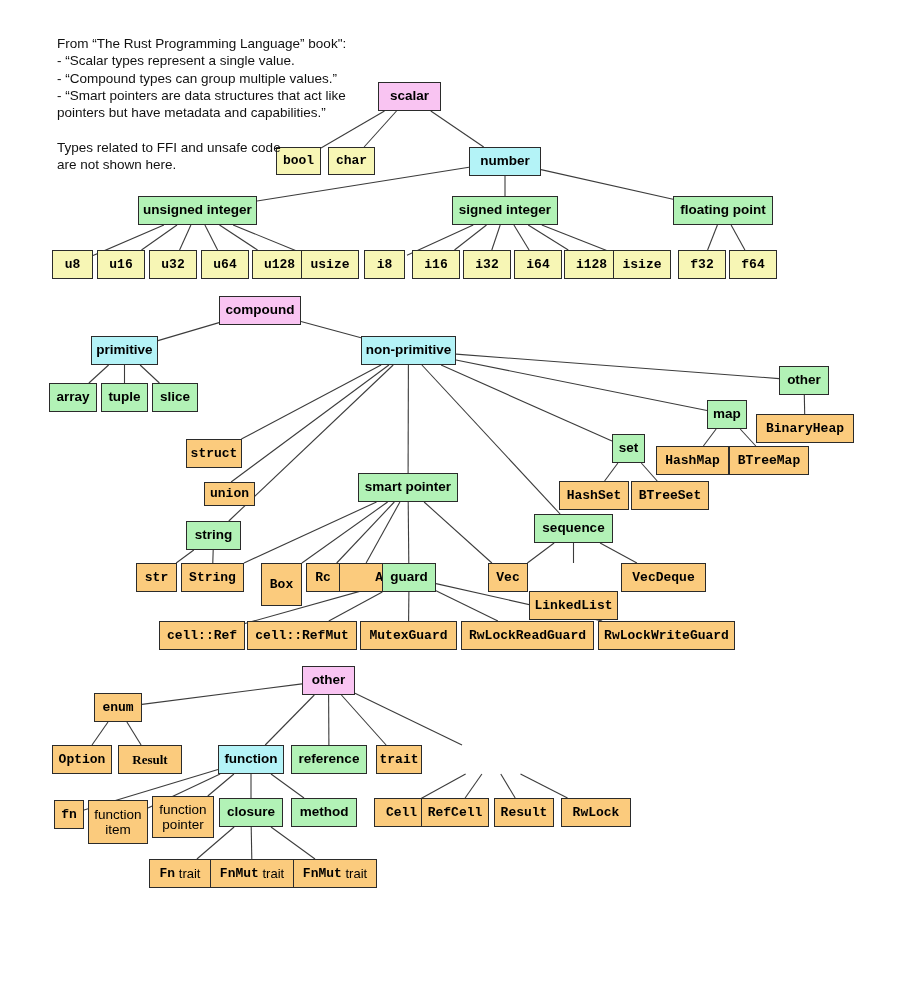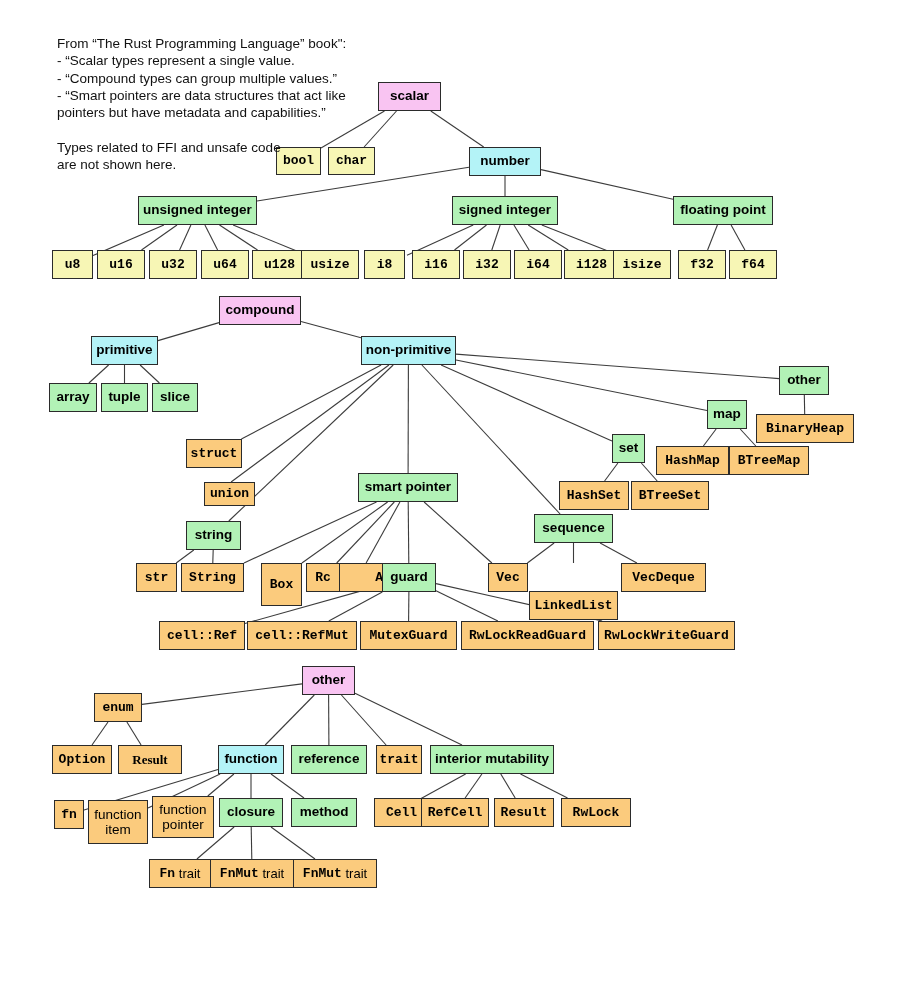--- a/index.html
+++ b/index.html
@@ -183,21 +183,20 @@
     <div class="node c-orange mono" style="left: 488px; top: 563px; width: 40px; height: 29px;">Vec</div>
     <div class="node c-orange mono" style="left: 529px; top: 563px; width: 89px; height: 29px; margin-top: 28px;">LinkedList</div>
     <div class="node c-orange mono" style="left: 621px; top: 563px; width: 85px; height: 29px;">VecDeque</div>
     <div class="node c-pink sans" style="left: 302px; top: 666px; width: 53px; height: 29px;">other</div>
     <div class="node c-orange mono" style="left: 94px; top: 693px; width: 48px; height: 29px;">enum</div>
     <div class="node c-orange mono" style="left: 52px; top: 745px; width: 60px; height: 29px;">Option</div>
     <div class="node c-orange mono" style="left: 118px; top: 745px; width: 64px; height: 29px; font-family: Liberation Serif, serif;">Result</div>
     <div class="node c-cyan sans" style="left: 218px; top: 745px; width: 66px; height: 29px;">function</div>
     <div class="node c-green sans" style="left: 291px; top: 745px; width: 76px; height: 29px;">reference</div>
     <div class="node c-orange mono" style="left: 376px; top: 745px; width: 46px; height: 29px;">trait</div>
-    <div class="node c-green sans" style="left: 430px; top: 745px; width: 124px; height: 29px;">interior mutability</div>
     <div class="node c-orange mono" style="left: 54px; top: 800px; width: 30px; height: 29px;">fn</div>
     <div class="node c-orange sansreg" style="left: 88px; top: 800px; width: 60px; height: 44px;">function
 item</div>
     <div class="node c-orange sansreg" style="left: 152px; top: 796px; width: 62px; height: 42px;">function
 pointer</div>
     <div class="node c-green sans" style="left: 219px; top: 798px; width: 64px; height: 29px;">closure</div>
     <div class="node c-green sans" style="left: 291px; top: 798px; width: 66px; height: 29px;">method</div>
     <div class="node c-orange mono" style="left: 374px; top: 798px; width: 55px; height: 29px;">Cell</div>
     <div class="node c-orange mono" style="left: 421px; top: 798px; width: 68px; height: 29px;">RefCell</div>
     <div class="node c-orange mono" style="left: 494px; top: 798px; width: 60px; height: 29px;">Result</div>

